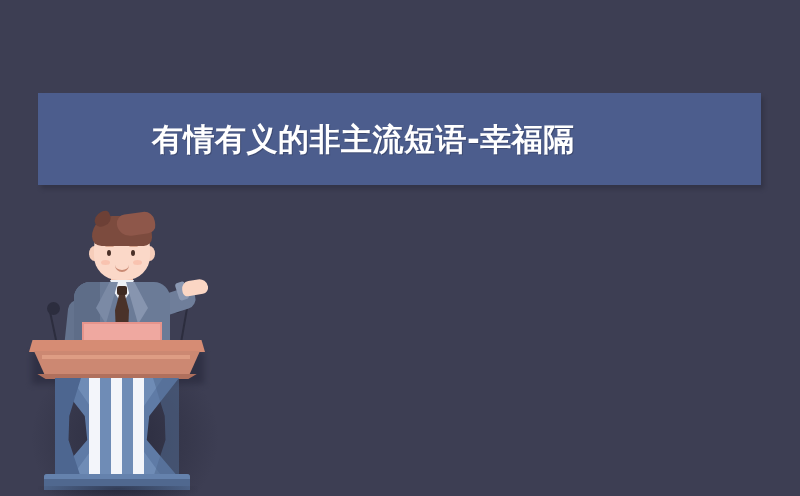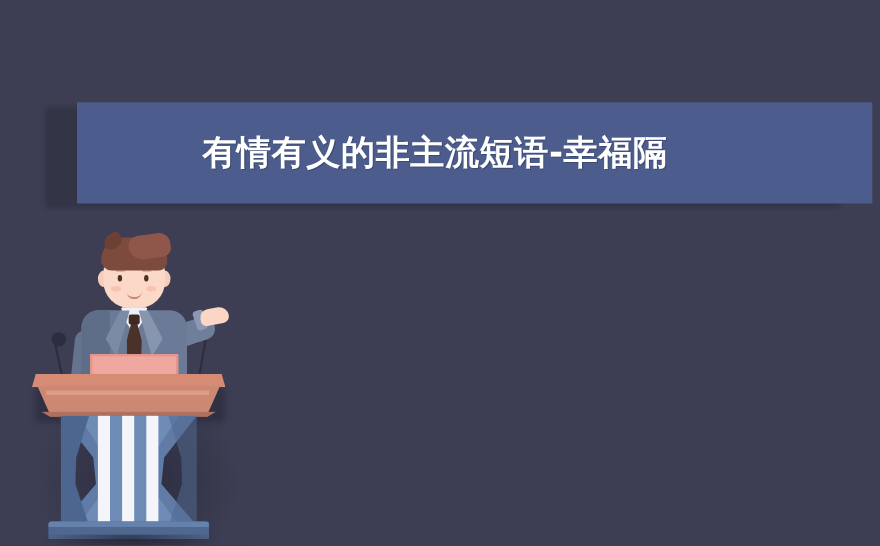--- a/index.html
+++ b/index.html
@@ -38,21 +38,20 @@
     left: 38px;
     top: 93px;
     width: 723px;
     height: 92px;
     background: #4c5d8d;
     display: flex;
     align-items: center;
     justify-content: flex-start;
     box-sizing: border-box;
     padding-left: 114px;
-    margin-left: 32px;
   }
   .banner-title {
     color: #ffffff;
     font-size: 31px;
     font-weight: bold;
     letter-spacing: .5px;
     line-height: 1;
     white-space: nowrap;
     text-shadow: 1px 1px 0 rgba(35,38,60,.35);
   }

